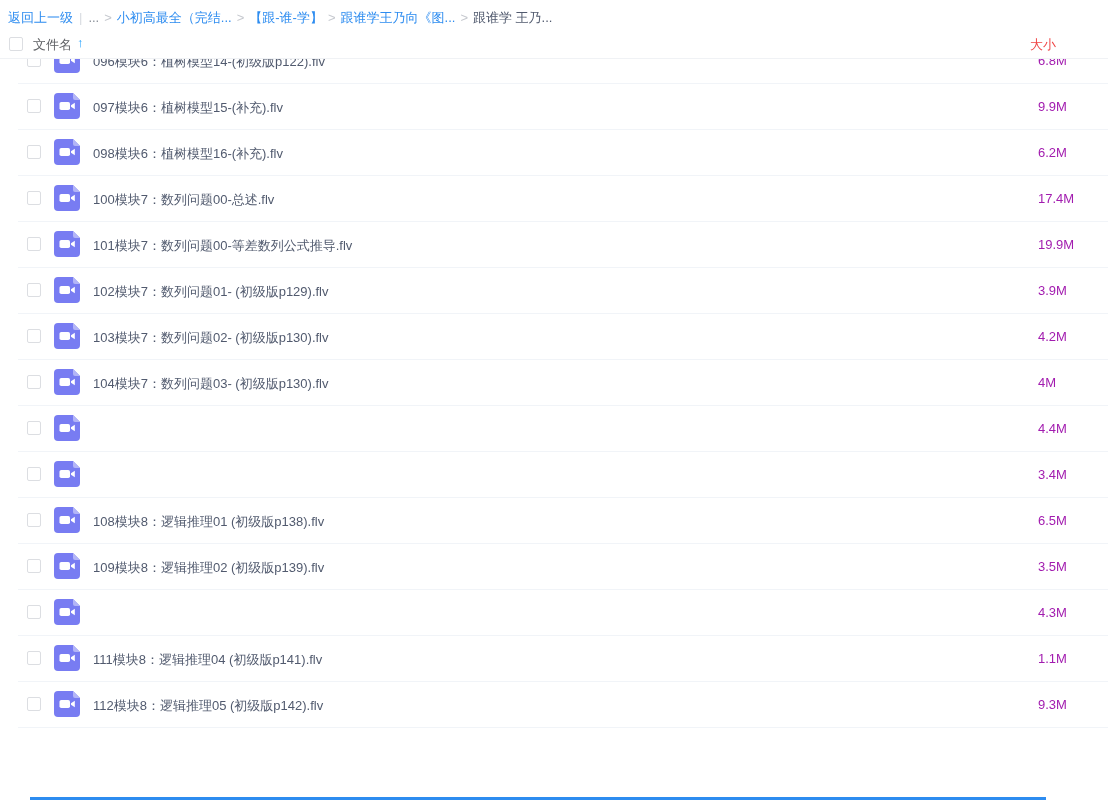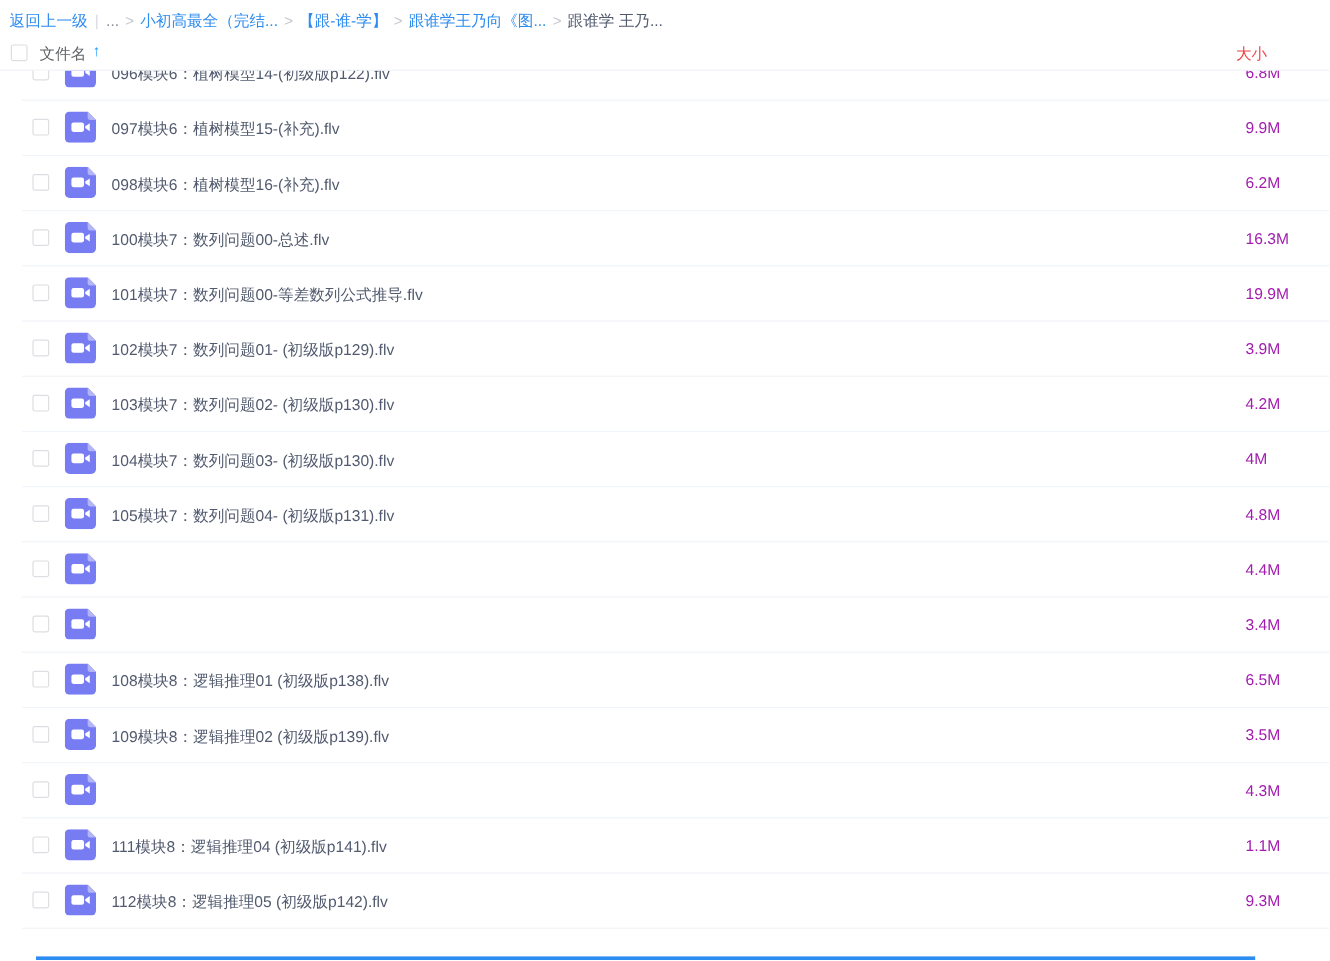--- a/index.html
+++ b/index.html
@@ -84,21 +84,21 @@
       </div>
       <div class="row">
         <span class="cb"></span>
         <span class="ficon"><svg width="26" height="26" viewBox="0 0 26 26">
             <path d="M4 0 H19 L26 7 V22 a4 4 0 0 1 -4 4 H4 a4 4 0 0 1 -4 -4 V4 a4 4 0 0 1 4 -4 Z" fill="#787cf2"></path>
             <path d="M19 0 l7 7 h-5 a2 2 0 0 1 -2 -2 z" fill="#b3b5f7"></path>
             <rect x="5.5" y="9" width="10.5" height="8" rx="1.8" fill="#fff"></rect>
             <path d="M17 12.3 L20.8 9.7 V16.3 L17 13.7 Z" fill="#fff"></path>
           </svg></span>
         <span class="fname">100模块7：数列问题00-总述.flv</span>
-        <span class="fsize">16.3M</span>
+        <span class="fsize">17.4M</span>
       </div>
       <div class="row">
         <span class="cb"></span>
         <span class="ficon"><svg width="26" height="26" viewBox="0 0 26 26">
             <path d="M4 0 H19 L26 7 V22 a4 4 0 0 1 -4 4 H4 a4 4 0 0 1 -4 -4 V4 a4 4 0 0 1 4 -4 Z" fill="#787cf2"></path>
             <path d="M19 0 l7 7 h-5 a2 2 0 0 1 -2 -2 z" fill="#b3b5f7"></path>
             <rect x="5.5" y="9" width="10.5" height="8" rx="1.8" fill="#fff"></rect>
             <path d="M17 12.3 L20.8 9.7 V16.3 L17 13.7 Z" fill="#fff"></path>
           </svg></span>
         <span class="fname">101模块7：数列问题00-等差数列公式推导.flv</span>
@@ -138,31 +138,20 @@
         <span class="fsize">4M</span>
       </div>
       <div class="row">
         <span class="cb"></span>
         <span class="ficon"><svg width="26" height="26" viewBox="0 0 26 26">
             <path d="M4 0 H19 L26 7 V22 a4 4 0 0 1 -4 4 H4 a4 4 0 0 1 -4 -4 V4 a4 4 0 0 1 4 -4 Z" fill="#787cf2"></path>
             <path d="M19 0 l7 7 h-5 a2 2 0 0 1 -2 -2 z" fill="#b3b5f7"></path>
             <rect x="5.5" y="9" width="10.5" height="8" rx="1.8" fill="#fff"></rect>
             <path d="M17 12.3 L20.8 9.7 V16.3 L17 13.7 Z" fill="#fff"></path>
           </svg></span>
-        <span class="fname">105模块7：数列问题04- (初级版p131).flv</span>
-        <span class="fsize">4.8M</span>
-      </div>
-      <div class="row">
-        <span class="cb"></span>
-        <span class="ficon"><svg width="26" height="26" viewBox="0 0 26 26">
-            <path d="M4 0 H19 L26 7 V22 a4 4 0 0 1 -4 4 H4 a4 4 0 0 1 -4 -4 V4 a4 4 0 0 1 4 -4 Z" fill="#787cf2"></path>
-            <path d="M19 0 l7 7 h-5 a2 2 0 0 1 -2 -2 z" fill="#b3b5f7"></path>
-            <rect x="5.5" y="9" width="10.5" height="8" rx="1.8" fill="#fff"></rect>
-            <path d="M17 12.3 L20.8 9.7 V16.3 L17 13.7 Z" fill="#fff"></path>
-          </svg></span>
         <span class="fsize">4.4M</span>
       </div>
       <div class="row">
         <span class="cb"></span>
         <span class="ficon"><svg width="26" height="26" viewBox="0 0 26 26">
             <path d="M4 0 H19 L26 7 V22 a4 4 0 0 1 -4 4 H4 a4 4 0 0 1 -4 -4 V4 a4 4 0 0 1 4 -4 Z" fill="#787cf2"></path>
             <path d="M19 0 l7 7 h-5 a2 2 0 0 1 -2 -2 z" fill="#b3b5f7"></path>
             <rect x="5.5" y="9" width="10.5" height="8" rx="1.8" fill="#fff"></rect>
             <path d="M17 12.3 L20.8 9.7 V16.3 L17 13.7 Z" fill="#fff"></path>
           </svg></span>

